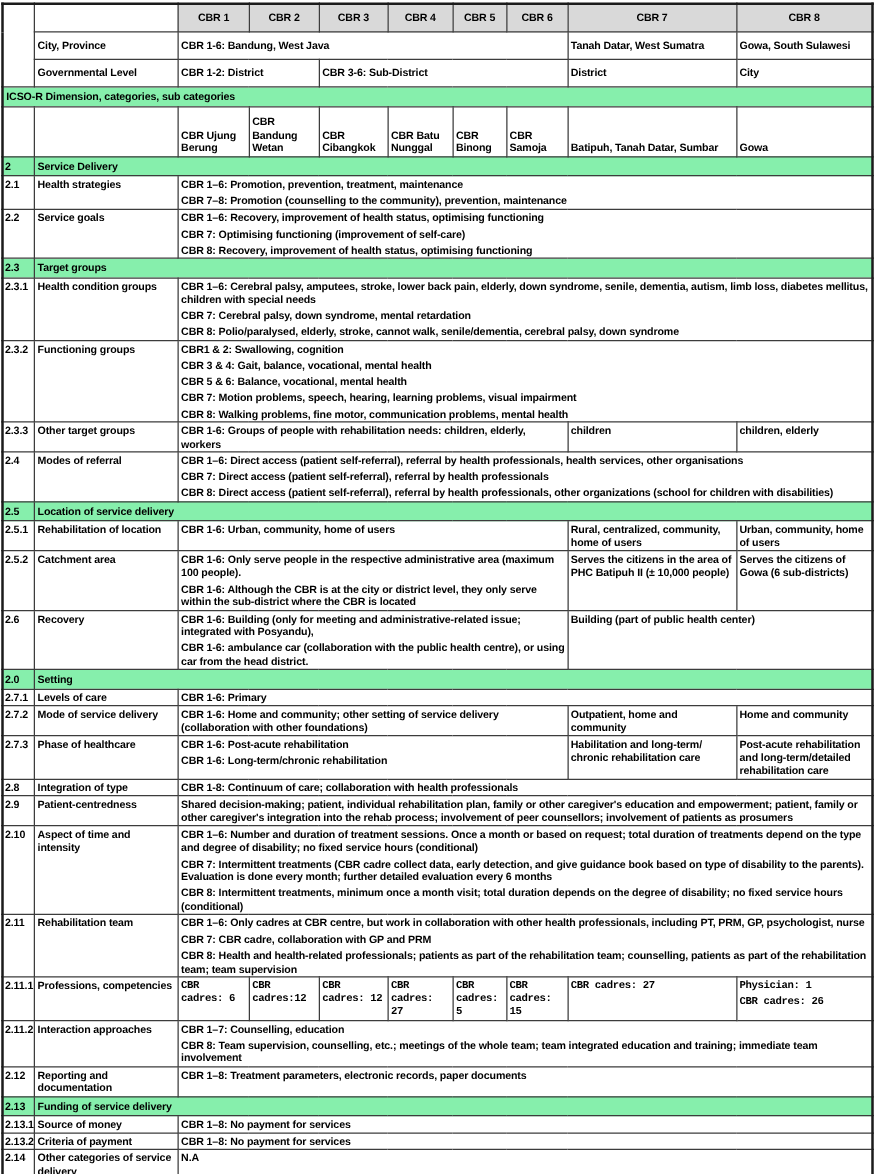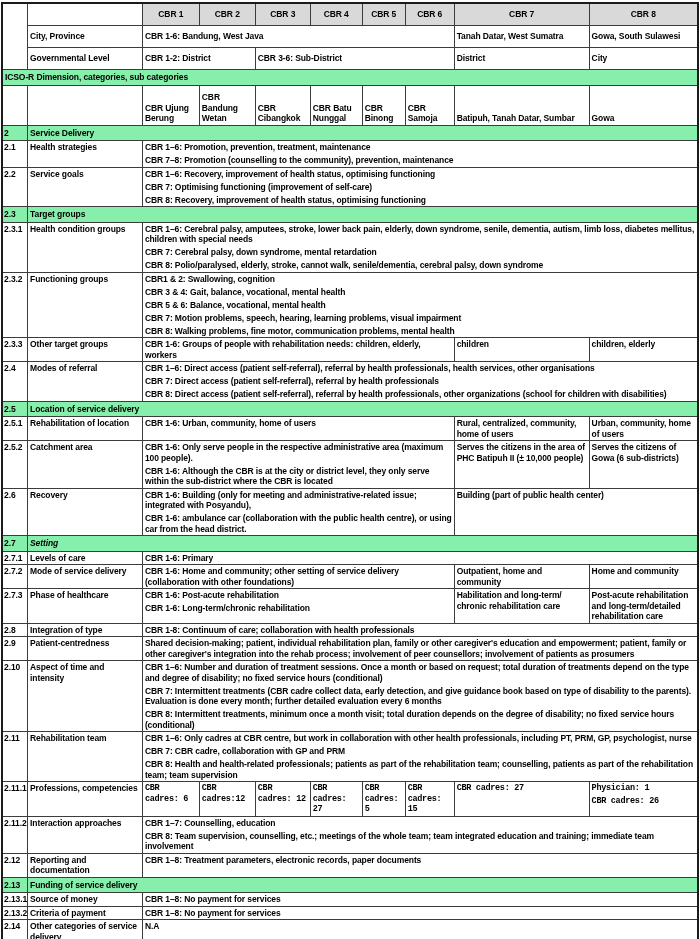--- a/index.html
+++ b/index.html
@@ -7,21 +7,21 @@
   .wrap{padding:2px 1px 0 1px;}
   table{border-collapse:collapse;table-layout:fixed;border:2px solid #1b1b1b;}
   td{border:1px solid #3c3c3c;vertical-align:top;padding:1px 2px;font-size:8.5px;line-height:10.5px;letter-spacing:-0.1px;word-wrap:break-word;}
   td p{margin:0 0 2.5px 0;}
   td p:last-child{margin-bottom:0;}
   tr.band td{background:#86efac;padding-top:2px;padding-bottom:2px;}
   tr.top td{height:19px;vertical-align:middle;}
   tr.subhead td{vertical-align:bottom;height:37px;}
   td.hdr{background:#d9d9d9;text-align:center;}
   td.num{padding-left:1px;padding-right:0;white-space:nowrap;}
-  td.it{font-style:italic;}
+  td.it{}
   td.nw{white-space:nowrap;}
   td.comp{letter-spacing:-0.3px;font-family:Liberation Mono, monospace;}
 </style>
 </head>
 <body>
 
 <div class="wrap">
   <table>
     <colgroup>
         <col style="width: 25px;">
@@ -165,21 +165,21 @@
         <tr>
           <td class="num">2.6</td>
           <td>Recovery</td>
           <td colspan="6">
             <p>CBR 1-6: Building (only for meeting and administrative-related issue; integrated with Posyandu),</p>
             <p>CBR 1-6: ambulance car (collaboration with the public health centre), or using car from the head district.</p>
           </td>
           <td colspan="2">Building (part of public health center)</td>
         </tr>
         <tr class="band">
-          <td class="num">2.7</td>
+          <td class="num">2.0</td>
           <td colspan="9" class="it">Setting</td>
         </tr>
         <tr>
           <td class="num">2.7.1</td>
           <td>Levels of care</td>
           <td colspan="8">
             <p>CBR 1-6: Primary</p>
           </td>
         </tr>
         <tr>

